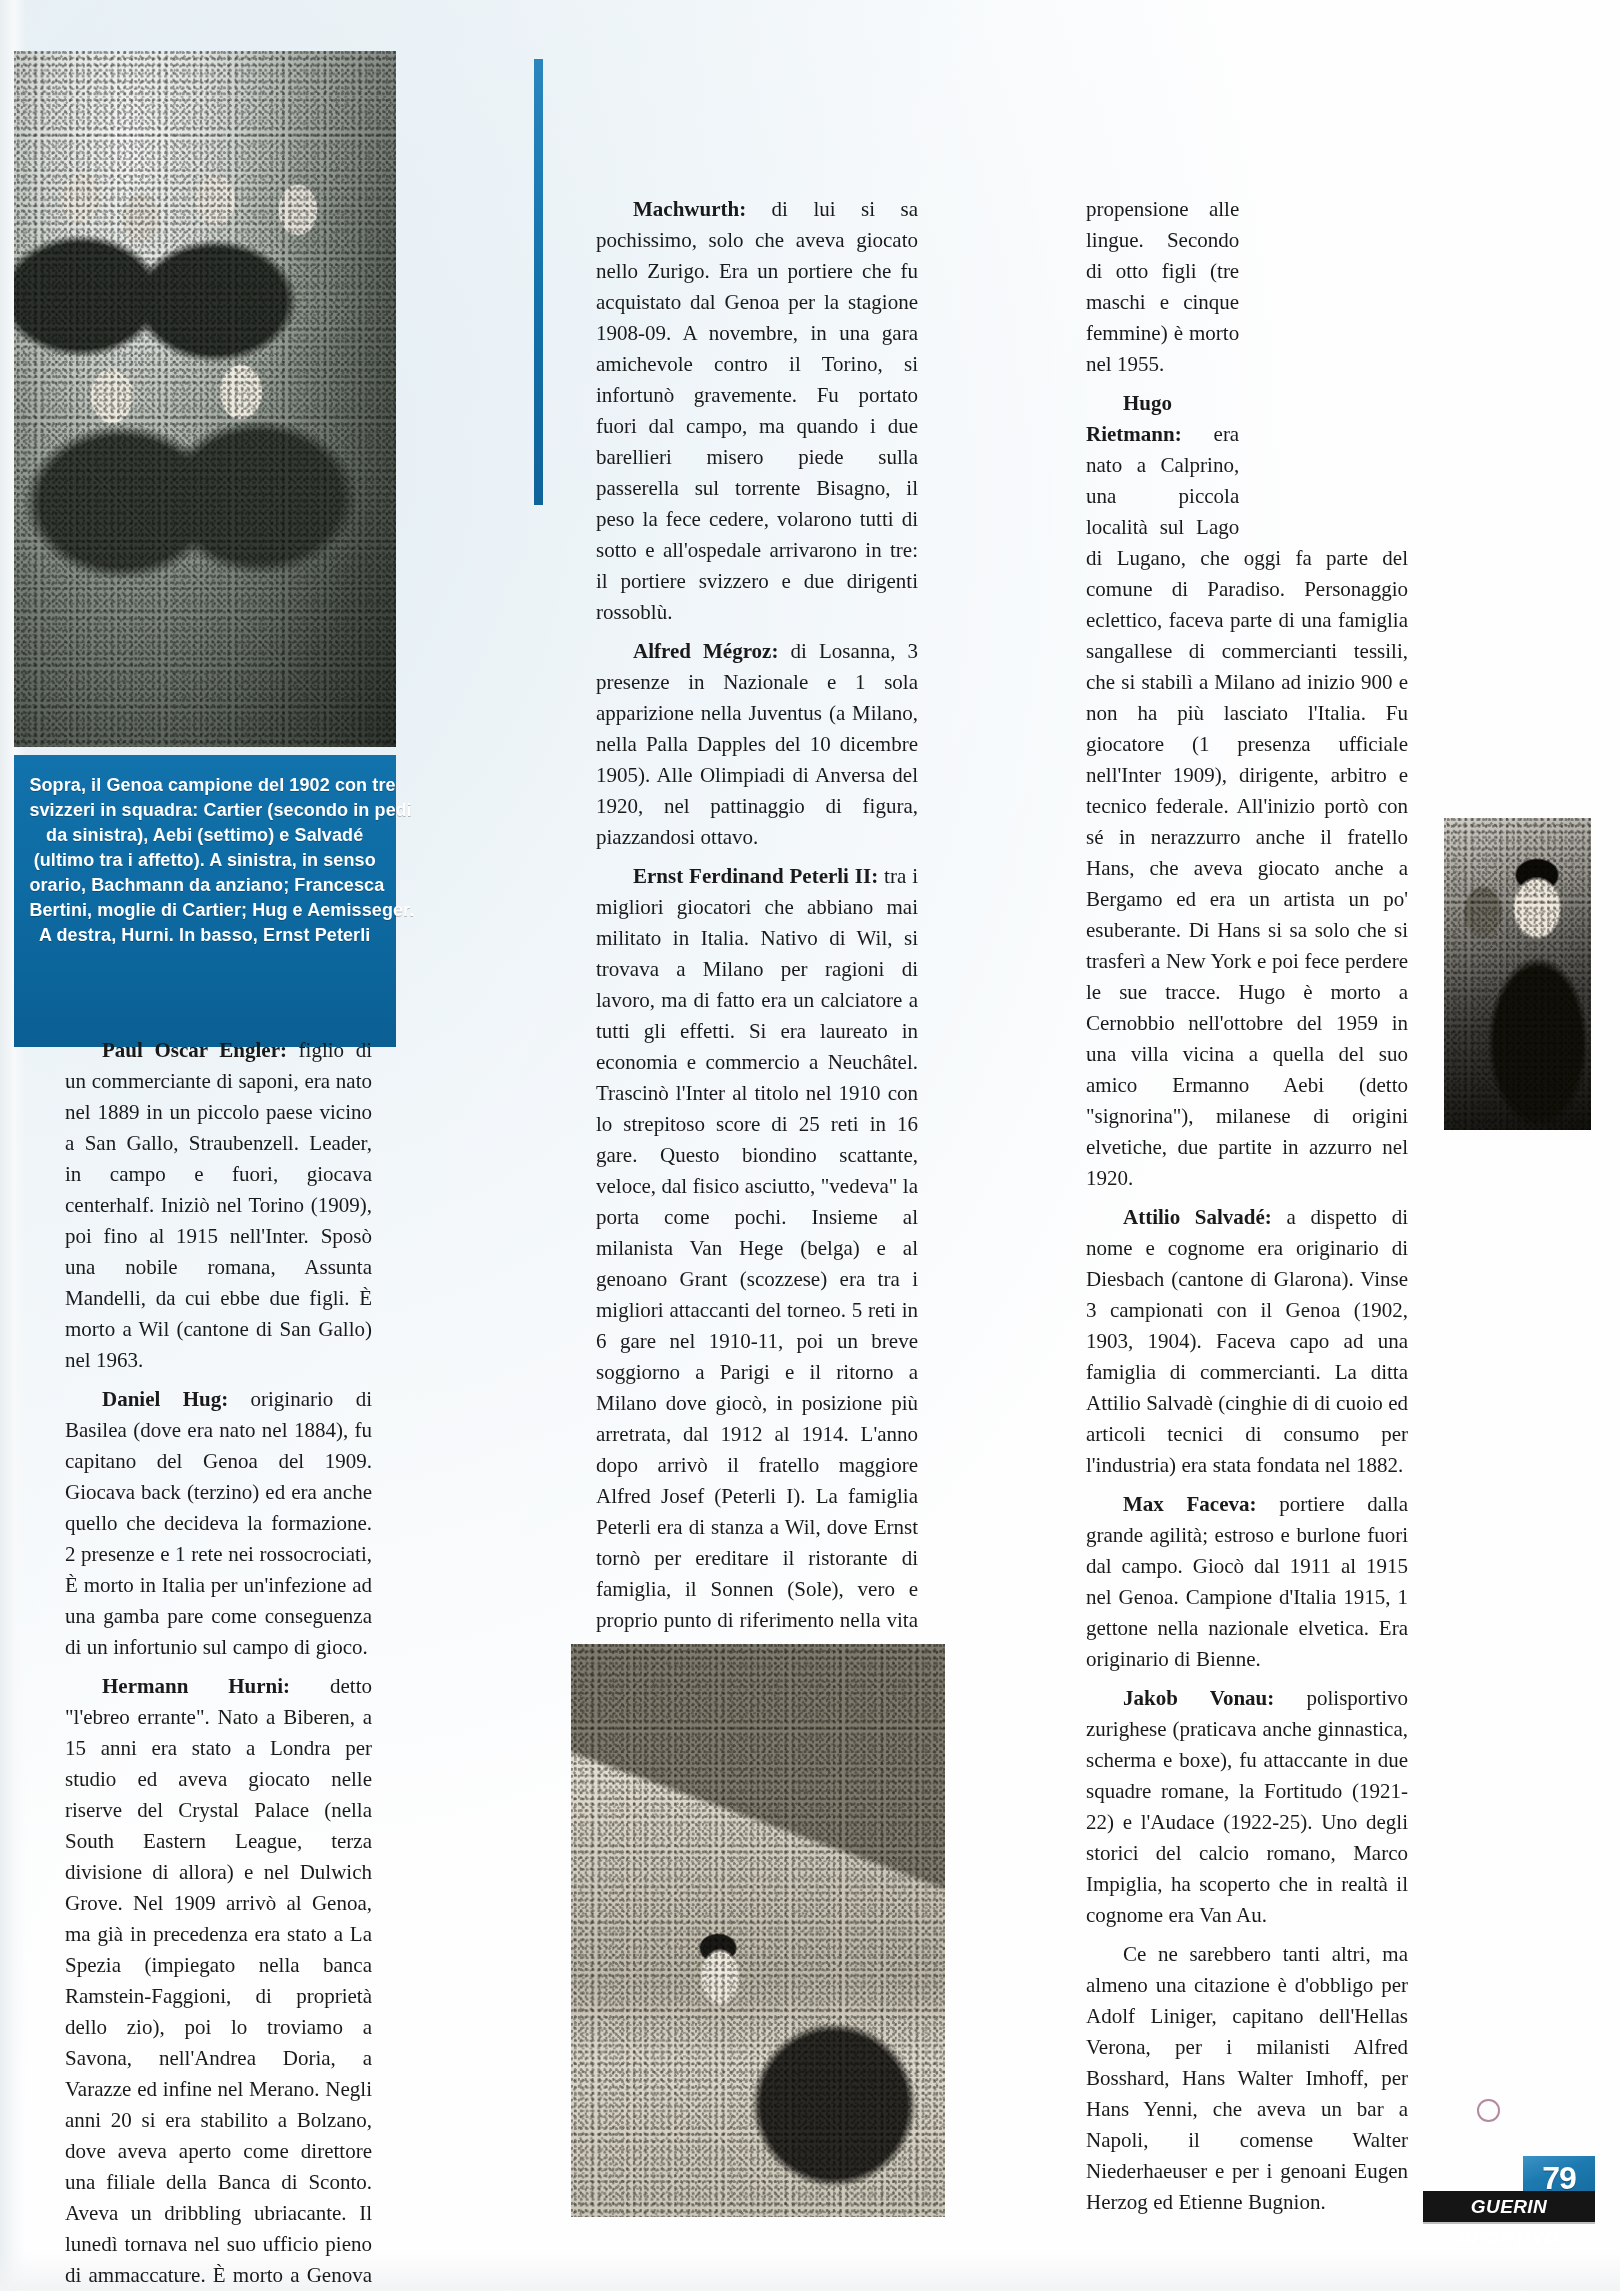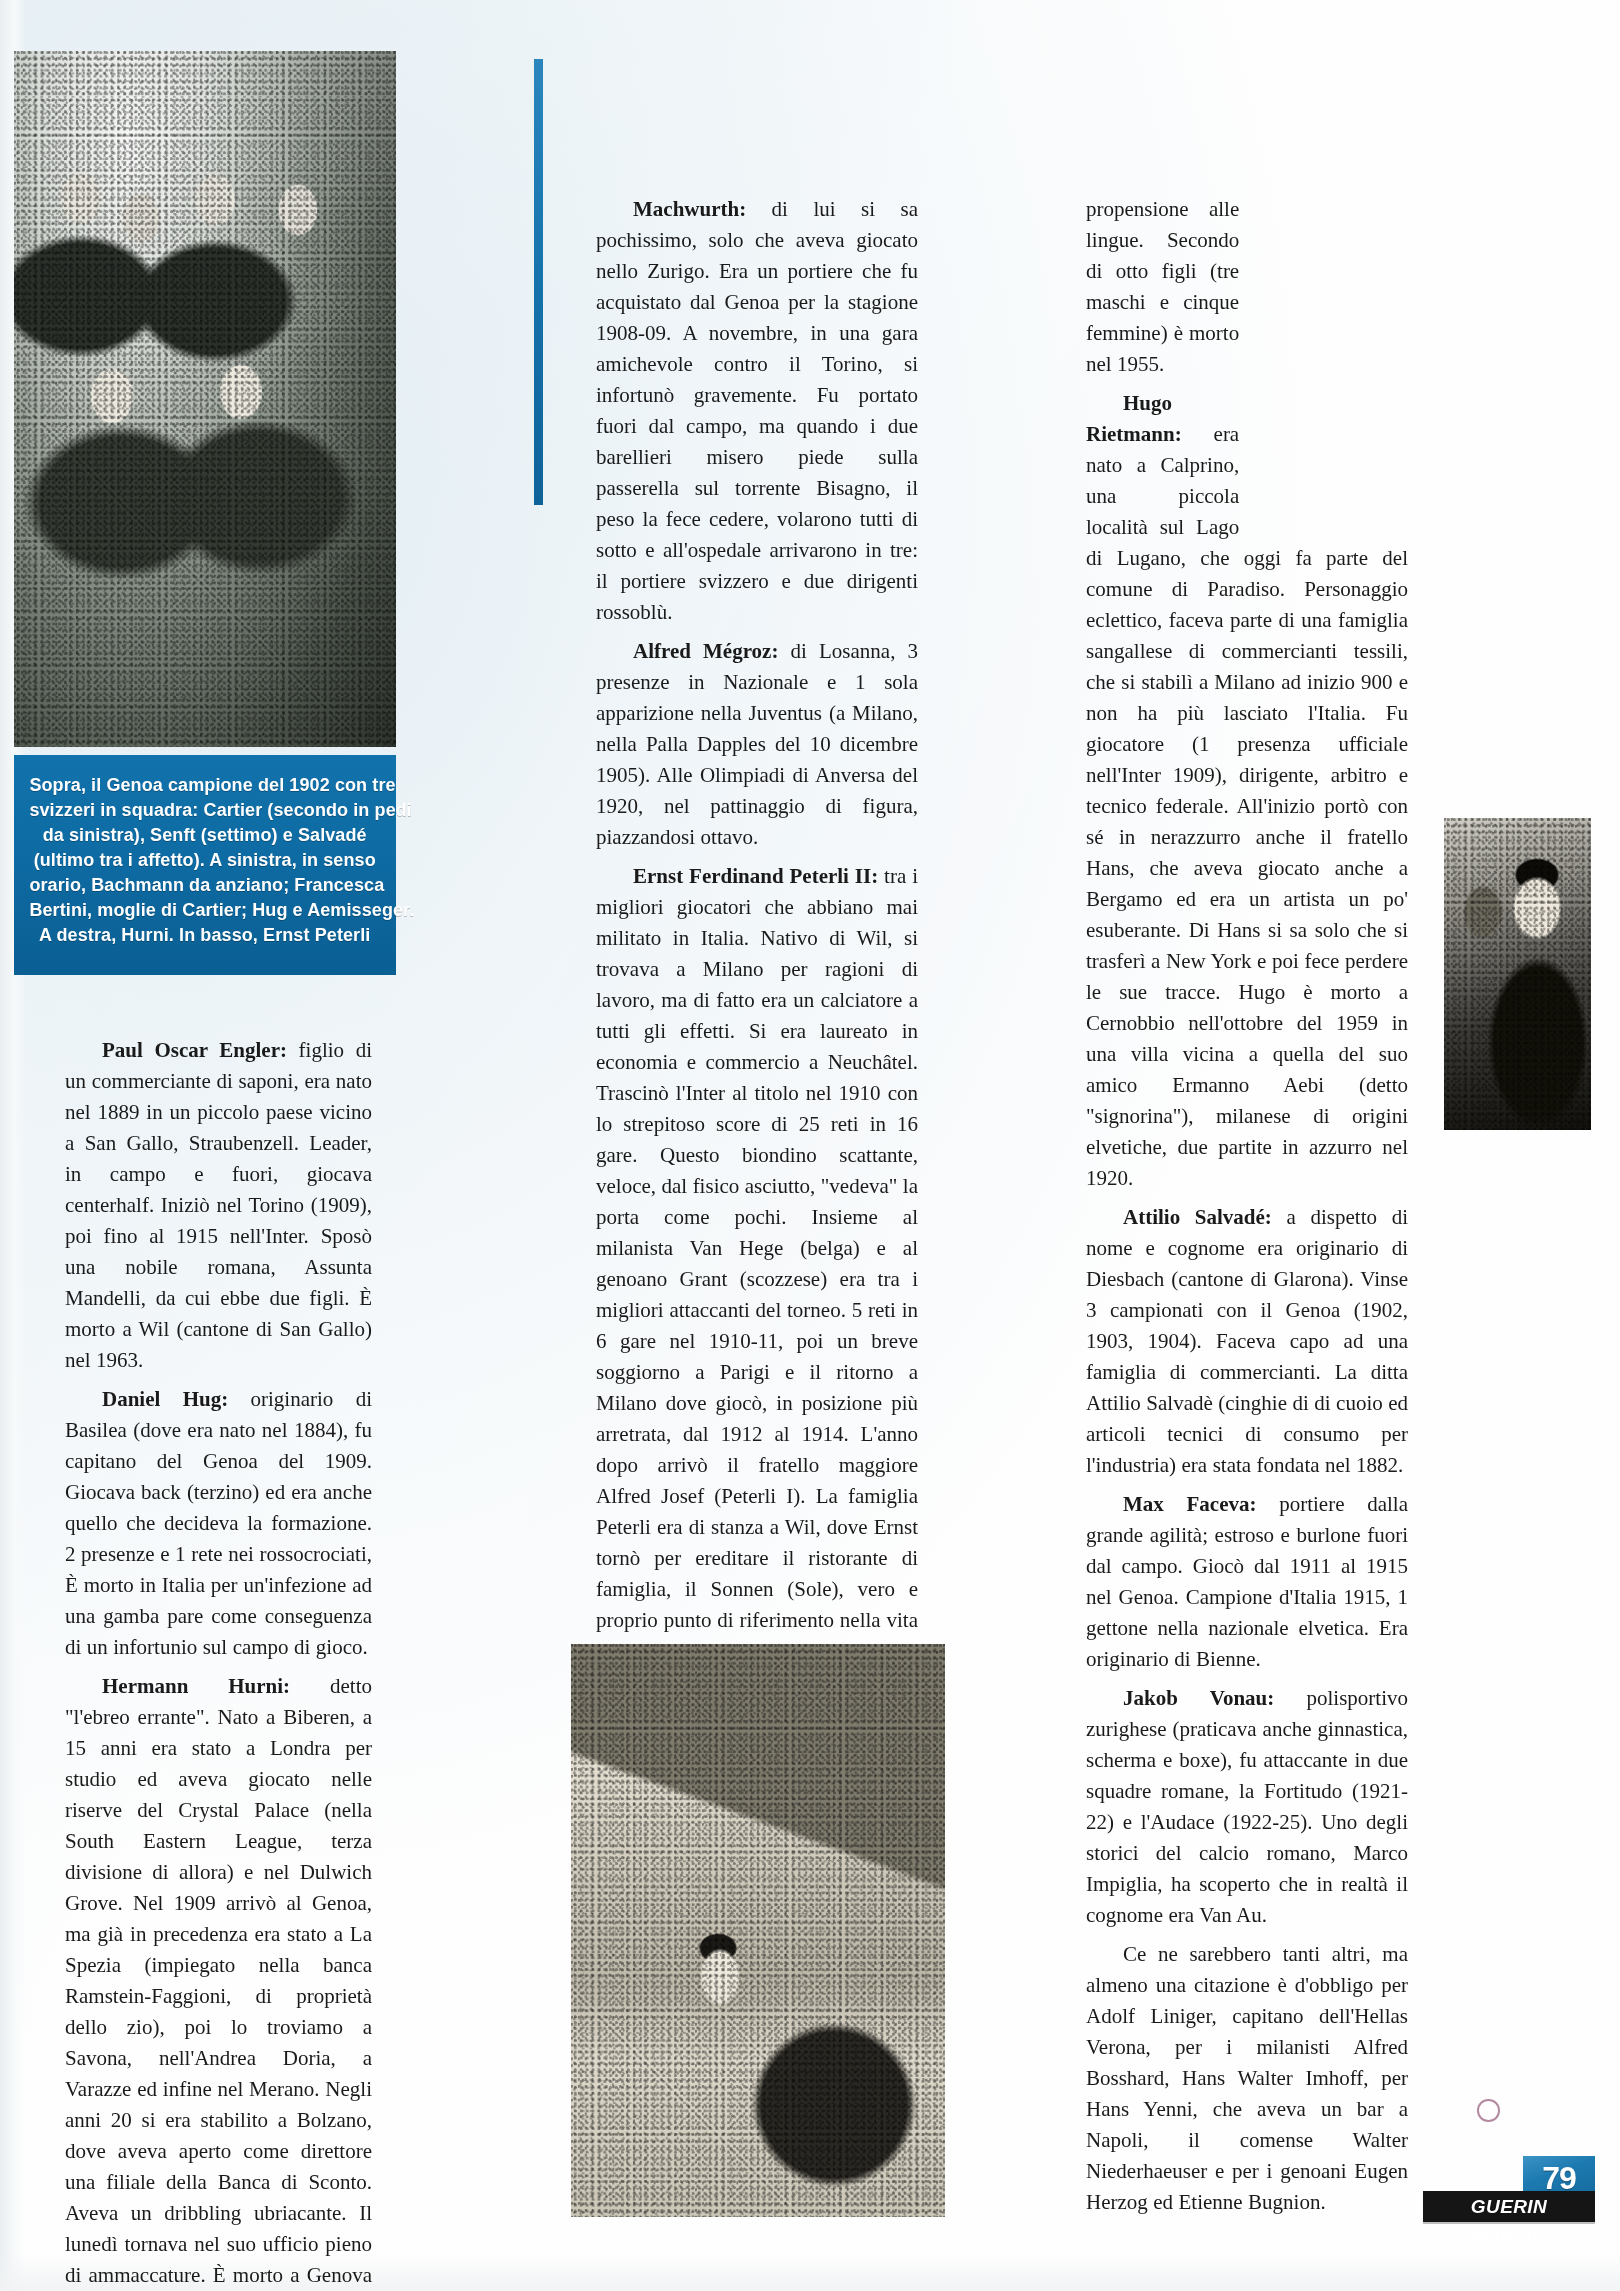--- a/index.html
+++ b/index.html
@@ -58,21 +58,21 @@
       radial-gradient(ellipse 35px 45px at 227px 341px,#eceadf 0 58%,rgba(0,0,0,0) 62%),
       radial-gradient(ellipse 118px 88px at 67px 245px,#2b302a 0 60%,rgba(0,0,0,0) 70%),
       radial-gradient(ellipse 118px 88px at 201px 250px,#2b302a 0 60%,rgba(0,0,0,0) 70%),
       radial-gradient(ellipse 137px 108px at 108px 451px,#343a32 0 60%,rgba(0,0,0,0) 72%),
       radial-gradient(ellipse 137px 108px at 245px 446px,#343a32 0 60%,rgba(0,0,0,0) 72%),
       linear-gradient(180deg,rgba(255,255,255,.25) 0%,rgba(255,255,255,0) 30%);
   }
 
   
   #caption-box{
-    position:absolute;left:13.7px;top:755px;width:382px;height:220px;
+    position:absolute;left:13.7px;top:755px;width:382px;height:292px;
     background:linear-gradient(180deg,#1272ab 0%,#0e6ba3 45%,#0a5f93 100%);
     color:#ffffff;
     font-family:"Liberation Sans","DejaVu Sans",sans-serif;
     font-weight:700;font-size:18px;line-height:25px;
     text-align:center;letter-spacing:0.1px;
     padding:17.6px 15.7px 0 15.7px;box-sizing:border-box;
     text-shadow:0 1px 0 rgba(0,0,0,.25);
   }
   #caption-box .line{display:block;white-space:nowrap;}
 
@@ -173,21 +173,21 @@
   <div id="scan-edge-bottom"></div>
 
   <div class="photo" id="team-photo">
     <div class="people"></div>
     <div class="grain"></div>
   </div>
 
   <div id="caption-box">
     <span class="line">Sopra, il Genoa campione del 1902 con tre</span>
     <span class="line">svizzeri in squadra: Cartier (secondo in pedi</span>
-    <span class="line">da sinistra), Senft (settimo) e Salvadé</span>
+    <span class="line">da sinistra), Aebi (settimo) e Salvadé</span>
     <span class="line">(ultimo tra i affetto). A  sinistra, in senso</span>
     <span class="line">orario, Bachmann da anziano; Francesca</span>
     <span class="line">Bertini, moglie di Cartier; Hug e Aemisseger.</span>
     <span class="line">A destra, Hurni. In basso, Ernst Peterli</span>
   </div>
 
   <div id="col-rule"></div>
 
   <div class="col" id="col-left">
     <p><span class="nm">Paul Oscar Engler:</span><span> figlio di un commerciante di saponi, era nato nel 1889 in un piccolo paese vicino a San Gallo, Straubenzell. Leader, in campo e fuori, giocava centerhalf. Iniziò nel Torino (1909), poi fino al 1915 nell'Inter. Sposò una nobile romana, Assunta Mandelli, da cui ebbe due figli. È morto a Wil (cantone di San Gallo) nel 1963.</span></p>

